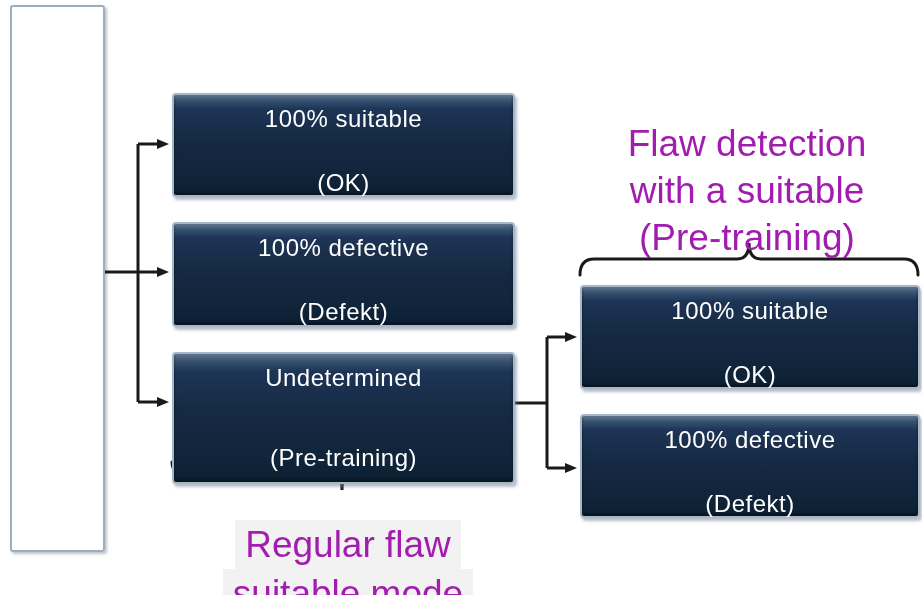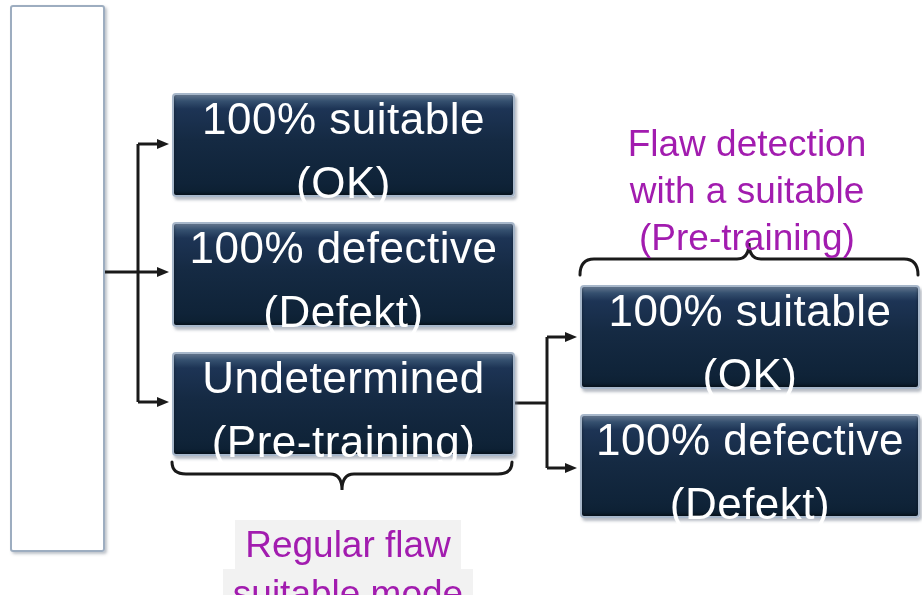--- a/index.html
+++ b/index.html
@@ -17,21 +17,21 @@
     background:linear-gradient(180deg,
       #62748c 0%, #35506f 6%, #1d3455 14%,
       #152a43 45%, #0f2338 88%, #0c1f31 100%);
     border:2px solid #a7b7ca;
     border-radius:4px;
     box-shadow:2px 3px 3px rgba(125,135,150,0.55), inset 0 -2px 3px rgba(0,0,0,0.45);
     color:#ffffff;
     display:flex;flex-direction:column;
     align-items:center;justify-content:space-between;
     text-align:center;
-    font-size:44px;line-height:48px;
+    font-size:24px;line-height:48px;
     letter-spacing:0.5px;
     gap:16px;
   }
   .rotbox{
     position:absolute;
     box-sizing:border-box;
     left:10px;top:5px;width:95px;height:547px;
     background:linear-gradient(180deg,
       #55котор 0%, #51637c 0%, #2a3f5b 5%, #182c45 28%,
       #11253b 78%, #0f2236 92%, #3c4e66 97%, #55677f 100%);
@@ -100,21 +100,21 @@
   <div class="nbox" style="left:172px;top:93px;width:343px;height:104px;">
     <span>100% suitable</span>
     <span>(OK)</span>
   </div>
 
   <div class="nbox" style="left:172px;top:222px;width:343px;height:105px;">
     <span>100% defective</span>
     <span>(Defekt)</span>
   </div>
 
-  <div class="nbox" style="left:172px;top:352px;width:343px;height:104px;">
+  <div class="nbox" style="left:172px;top:352px;width:343px;height:132px;">
     <span>Undetermined</span>
     <span>(Pre-training)</span>
   </div>
 
   <div class="nbox" style="left:580px;top:285px;width:340px;height:104px;">
     <span>100% suitable</span>
     <span>(OK)</span>
   </div>
 
   <div class="nbox" style="left:580px;top:414px;width:340px;height:104px;">

